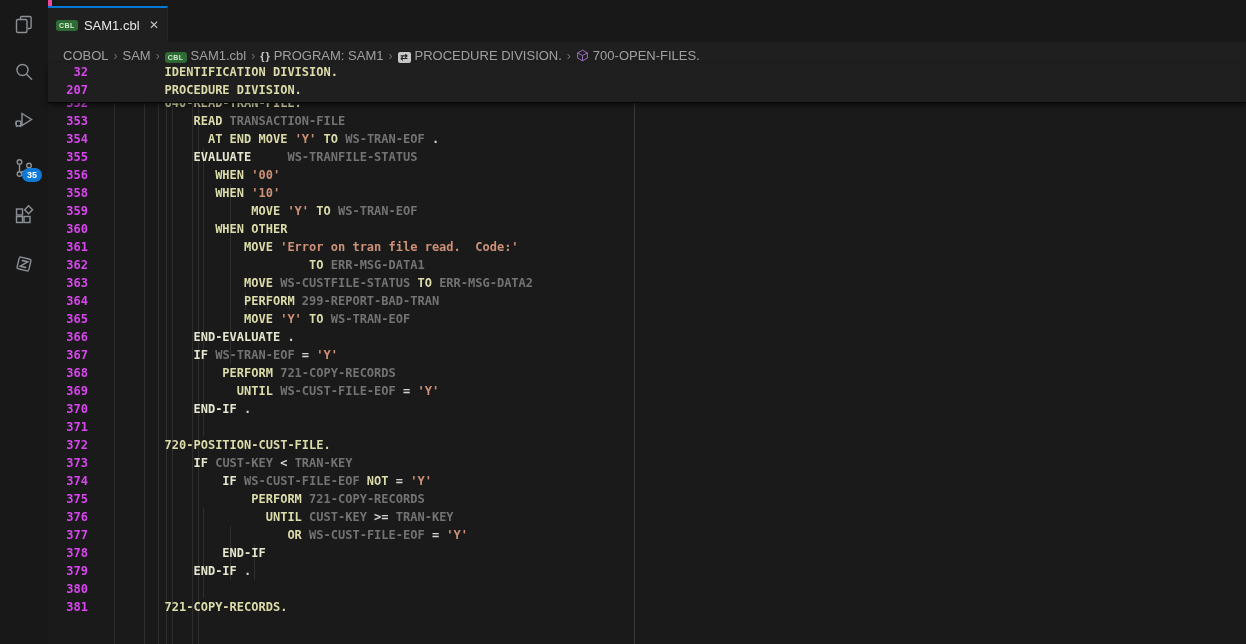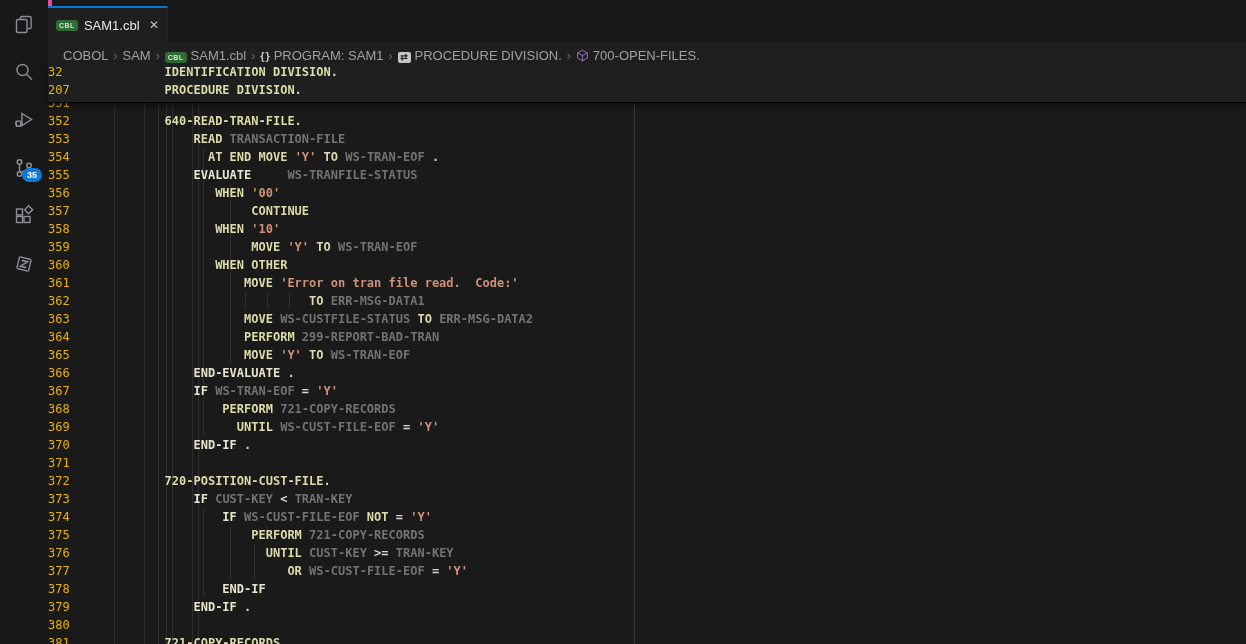--- a/index.html
+++ b/index.html
@@ -40,21 +40,21 @@
   
   #sticky{position:absolute;left:0;top:57px;right:0;height:39px;background:#1f1f1f;
           border-bottom:1px solid #050505;box-shadow:0 3px 5px rgba(0,0,0,.45);z-index:3;}
 
   
   #codepane{position:absolute;left:0;top:96px;right:0;height:548px;background:#1a1a1a;overflow:hidden;}
   #code-lines{margin-top:-8px;position:relative;z-index:2;}
 
   .row{height:18px;display:flex;white-space:pre;
        font-family:"DejaVu Sans Mono","Liberation Mono",monospace;font-size:12px;line-height:18px;font-weight:600;}
-  .ln{width:40px;flex:0 0 40px;color:#eab308;font-weight:normal;}
+  .ln{width:40px;flex:0 0 40px;text-align:right;color:#d946ef;font-weight:bold;}
   .lc{padding-left:26px;}
   .k1{color:#dcdcaa}.k2{color:#e6e6cf}.v{color:#737373}.s{color:#ce9178}.p{color:#d4d4d4}
 
   .iguide{position:absolute;width:1px;background:#2e2e2e;z-index:1;}
   #ruler{position:absolute;left:586px;top:0;width:1px;height:548px;background:#3a3a3a;z-index:1;}
 </style>
 </head>
 <body>
 
 <div id="app">
@@ -165,27 +165,25 @@
       <div class="iguide" style="left:155px;top:46px;height:288px"></div>
       <div class="iguide" style="left:155px;top:406px;height:90px"></div>
       <div class="iguide" style="left:182px;top:82px;height:180px"></div>
       <div class="iguide" style="left:182px;top:424px;height:54px"></div>
       <div class="iguide" style="left:197px;top:190px;height:18px"></div>
       <div class="iguide" style="left:219px;top:190px;height:18px"></div>
       <div class="iguide" style="left:241px;top:190px;height:18px"></div>
       <div class="iguide" style="left:206px;top:442px;height:36px"></div>
       <div id="ruler"></div>
       <div id="code-lines">
-          <div class="row"><span class="ln">351</span><span class="lc"></span></div>
           <div class="row"><span class="ln">352</span><span class="lc"><span class="k1">       640-READ-TRAN-FILE.</span></span></div>
           <div class="row"><span class="ln">353</span><span class="lc"><span class="k1">           READ </span><span class="v">TRANSACTION-FILE</span></span></div>
           <div class="row"><span class="ln">354</span><span class="lc"><span class="k1">             AT END MOVE </span><span class="s">'Y'</span><span class="k1"> TO </span><span class="v">WS-TRAN-EOF</span><span class="p"> .</span></span></div>
           <div class="row"><span class="ln">355</span><span class="lc"><span class="k2">           EVALUATE</span><span class="p">     </span><span class="v">WS-TRANFILE-STATUS</span></span></div>
           <div class="row"><span class="ln">356</span><span class="lc"><span class="k1">              WHEN </span><span class="s">'00'</span></span></div>
-          <div class="row"><span class="ln">357</span><span class="lc"><span class="k1">                   CONTINUE</span></span></div>
           <div class="row"><span class="ln">358</span><span class="lc"><span class="k1">              WHEN </span><span class="s">'10'</span></span></div>
           <div class="row"><span class="ln">359</span><span class="lc"><span class="k1">                   MOVE </span><span class="s">'Y'</span><span class="k1"> TO </span><span class="v">WS-TRAN-EOF</span></span></div>
           <div class="row"><span class="ln">360</span><span class="lc"><span class="k1">              WHEN OTHER</span></span></div>
           <div class="row"><span class="ln">361</span><span class="lc"><span class="k1">                  MOVE </span><span class="s">'Error on tran file read.  Code:'</span></span></div>
           <div class="row"><span class="ln">362</span><span class="lc"><span class="k1">                           TO </span><span class="v">ERR-MSG-DATA1</span></span></div>
           <div class="row"><span class="ln">363</span><span class="lc"><span class="k1">                  MOVE </span><span class="v">WS-CUSTFILE-STATUS</span><span class="k1"> TO </span><span class="v">ERR-MSG-DATA2</span></span></div>
           <div class="row"><span class="ln">364</span><span class="lc"><span class="k1">                  PERFORM </span><span class="v">299-REPORT-BAD-TRAN</span></span></div>
           <div class="row"><span class="ln">365</span><span class="lc"><span class="k1">                  MOVE </span><span class="s">'Y'</span><span class="k1"> TO </span><span class="v">WS-TRAN-EOF</span></span></div>
           <div class="row"><span class="ln">366</span><span class="lc"><span class="k2">           END-EVALUATE</span><span class="p"> .</span></span></div>
           <div class="row"><span class="ln">367</span><span class="lc"><span class="k2">           IF </span><span class="v">WS-TRAN-EOF</span><span class="p"> = </span><span class="s">'Y'</span></span></div>

